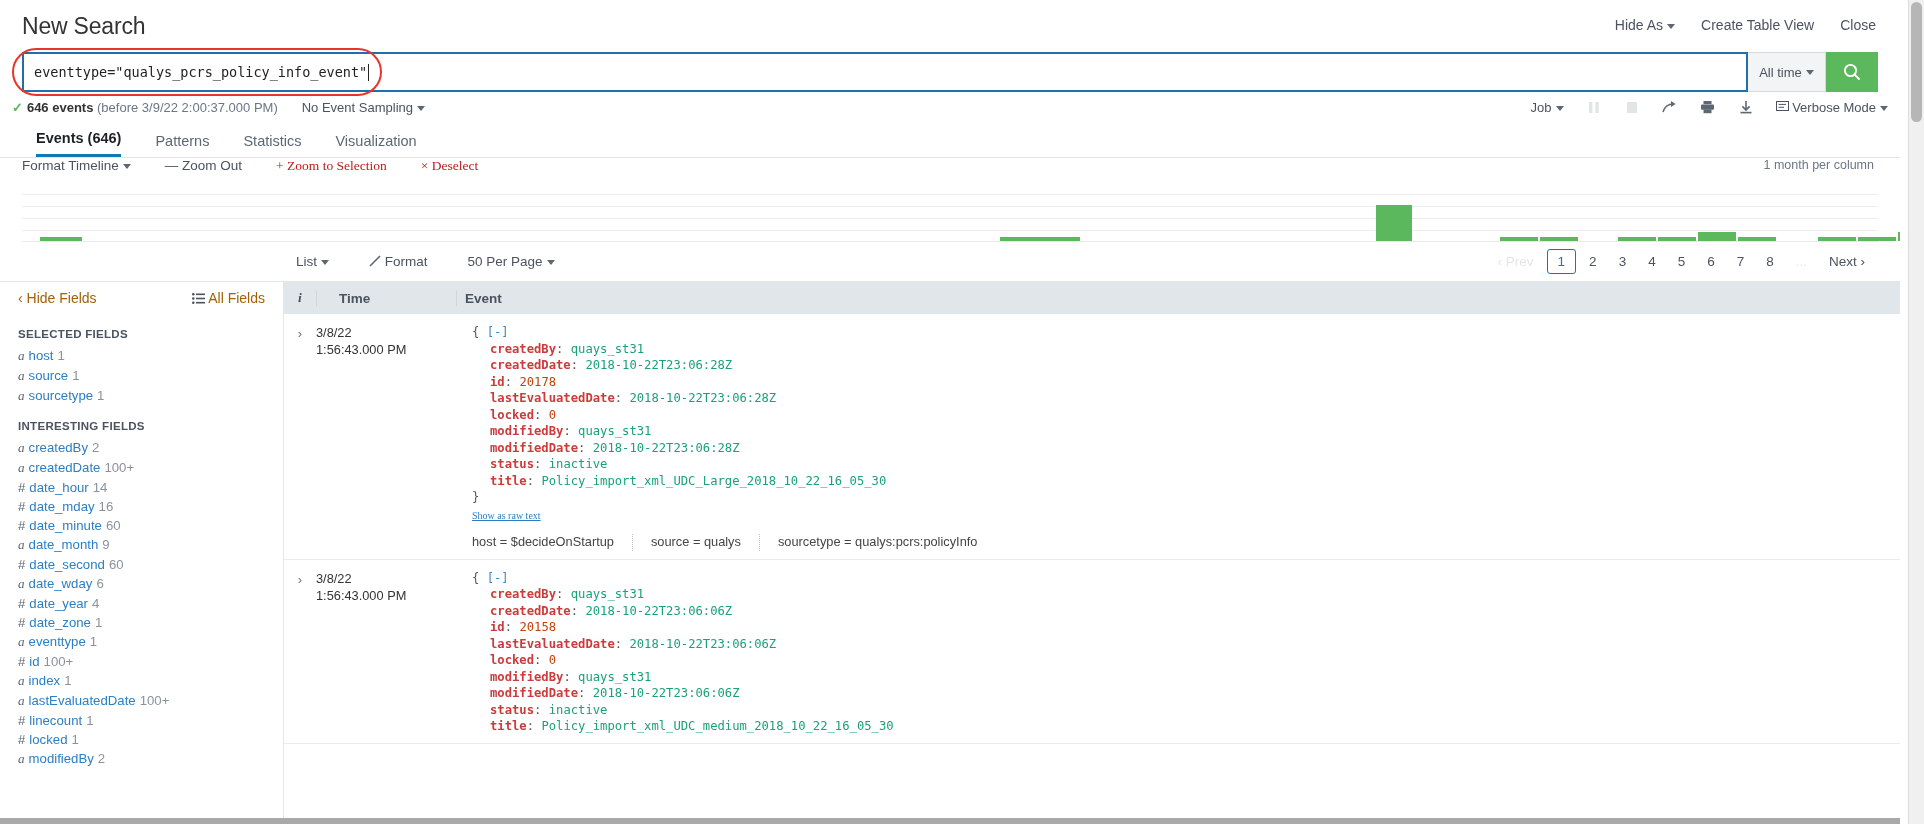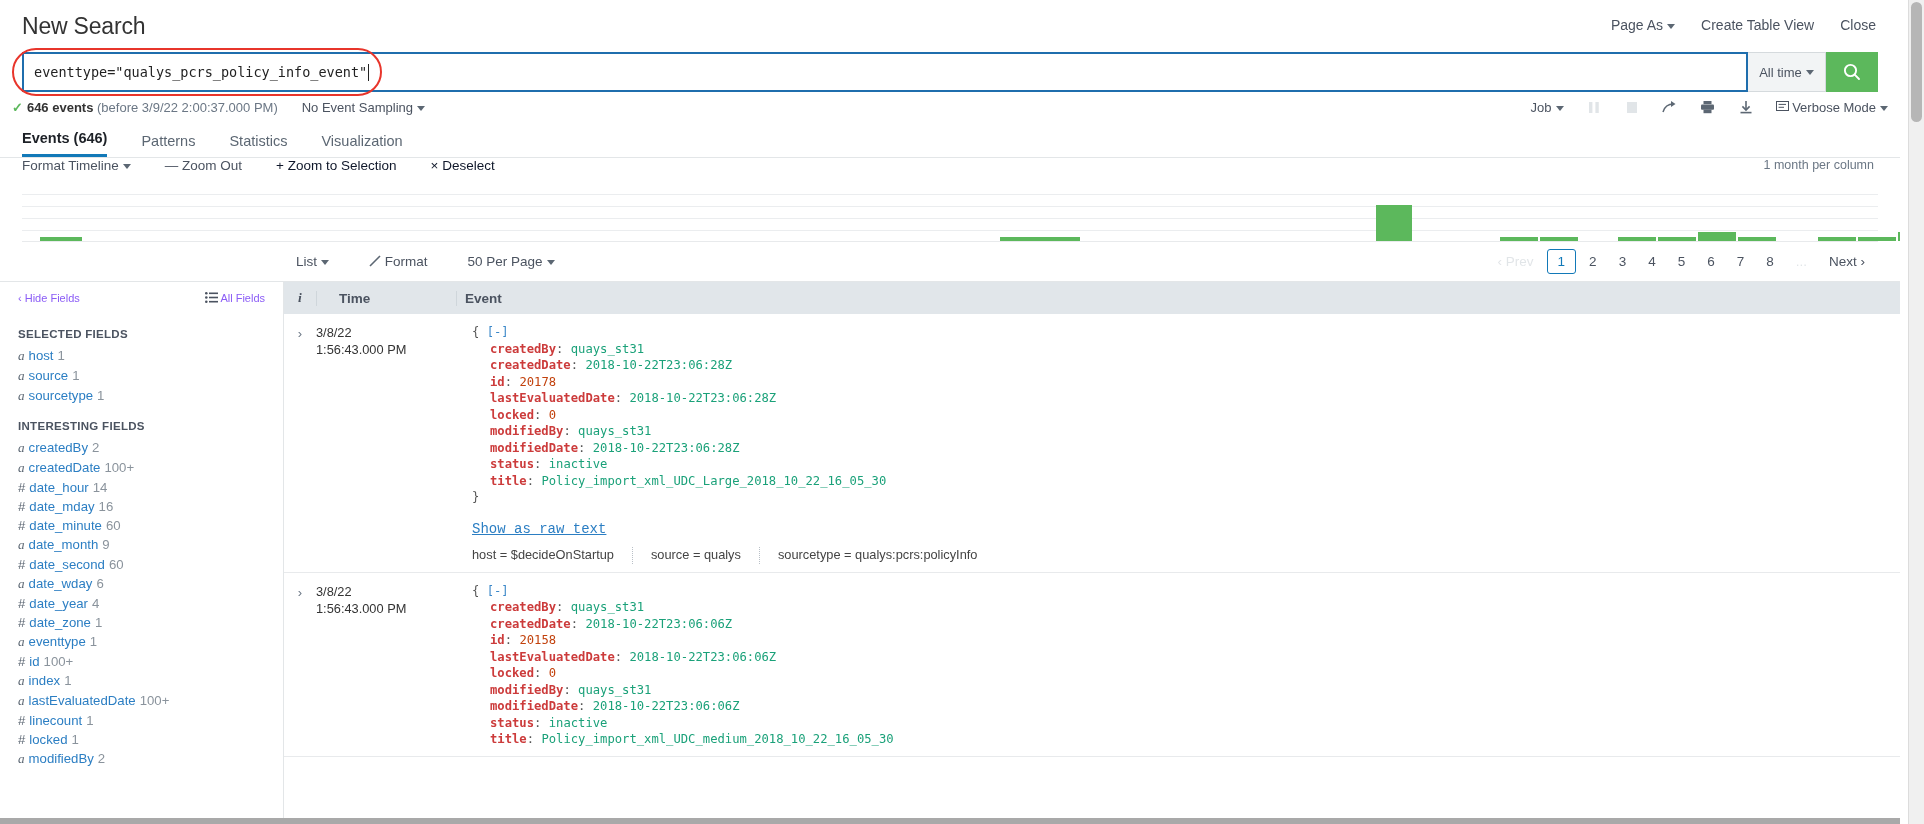--- a/index.html
+++ b/index.html
@@ -47,47 +47,47 @@
   .jobbar { height:30px; padding:0 12px; display:flex; align-items:center; background:#fff; }
   .evt-count { font-size:13px; color:#6b7785; }
   .evt-count b { color:#333; }
   .check { color:#5cb85c; font-weight:bold; margin-right:4px;}
   .sampling { margin-left:24px; font-size:13px; color:#4b5360; }
   .jobctrls { margin-left:auto; display:flex; align-items:center; gap:22px; color:#4b5360; font-size:13px;}
   .ico-btn { display:inline-flex; align-items:center; justify-content:center; width:16px; height:16px;}
   .dis { opacity:.38; }
 
   
-  .tabs { height:36px; padding:0 22px; display:flex; gap:34px; border-bottom:1px solid #e3e6e8; align-items:flex-end;}
+  .tabs { height:36px; padding:0 36px; display:flex; gap:34px; border-bottom:1px solid #e3e6e8; align-items:flex-end;}
   .tab { font-size:14.5px; color:#5c6773; padding-bottom:8px; cursor:pointer; }
   .tab.active { color:#1d2127; font-weight:bold; border-bottom:3px solid #1279b8; }
 
   
   .tl-tools { height:34px; padding:0 22px; display:flex; align-items:flex-start; gap:34px; font-size:13.5px; color:#4b5360; position:relative;}
-  .tl-tools .muted { color:#0f172a; }
+  .tl-tools .muted { color:#b91c1c;font-family:Liberation Serif, serif; }
   .per-col { position:absolute; right:26px; font-size:12.5px; color:#6b7785;}
 
   
   .timeline { height:50px; margin:0 22px 0 22px; position:relative; border-bottom:1px solid #e8eaec;}
   .gridline { position:absolute; left:0; right:0; height:1px; background:#ebedef;}
   .bars { position:absolute; left:0; right:0; bottom:0; height:50px; }
   .bar { position:absolute; bottom:0; background:#5cb85c; }
 
   
   .listctrls { height:40px; display:flex; align-items:center; position:relative; padding-left:296px; border-bottom:1px solid #e3e6e8;}
   .listctrls .item { font-size:13.5px; color:#4b5360; margin-right:40px; cursor:pointer;}
   .pager { position:absolute; right:26px; display:flex; align-items:center; gap:4px; font-size:13.5px;}
   .pager a { color:#4b5360; text-decoration:none; padding:3px 9px;}
   .pager a.dis { color:#b3bcc4;}
   .pager a.cur { border:1px solid #1279b8; color:#1279b8; border-radius:3px; padding:4px 10px;}
 
   
   .body { display:flex; height:566px; }
   .sidebar { width:284px; border-right:1px solid #e3e6e8; background:#fff; padding:0; position:relative;}
-  .sb-head { height:32px; display:flex; align-items:center; padding:0 18px; font-size:11px; color:#8b5cf6; justify-content:space-between;}
+  .sb-head { height:32px; display:flex; align-items:center; padding:0 18px; font-size:14px; color:#a16207; justify-content:space-between;}
   .sb-head span { cursor:pointer; }
   .sb-sec { font-size:11.5px; font-weight:bold; color:#4b5360; letter-spacing:.3px; padding:14px 18px 6px 18px;}
   .fld { padding:2px 18px; font-size:13.2px; white-space:nowrap; cursor:pointer;}
   .fld .sig { color:#5c6773; font-style:italic; font-family:"Liberation Serif", serif; margin-right:4px;}
   .fld .sig.num { font-style:normal; font-family:"Liberation Sans", sans-serif;}
   .fld .nm { color:#2b7ec3; }
   .fld .ct { color:#8a939c; margin-left:4px; }
 
   .events { flex:1; background:#fff; position:relative; overflow:hidden;}
   .ev-head { display:flex; background:#e1e6ea; height:32px; align-items:center; font-size:13.5px; color:#4b5360; font-weight:bold;}
@@ -97,39 +97,39 @@
   .ev-row { display:flex; border-bottom:1px solid #e8eaec; padding:10px 0 8px 0;}
   .ev-row .c-i { width:32px; text-align:center; color:#6b7785; font-size:13px; padding-top:2px; cursor:pointer;}
   .ev-row .c-t { width:140px; font-size:12.8px; color:#333; line-height:17px;}
   .ev-row .c-e { flex:1; padding-left:16px; font-family:"DejaVu Sans Mono", monospace; font-size:12.2px; line-height:16.5px;}
   .jbrace { color:#555; }
   .jtog { color:#3a87c8; }
   .jk { color:#cc3b3b; font-weight:bold; }
   .jv { color:#1aa179; }
   .jv.num { color:#c2410c; }
   .indent { padding-left:18px; }
-  .rawlink { color:#2b7ec3; font-family:Liberation Mono, monospace; font-size:14px; display:block; margin-top:15px; cursor:pointer;}
+  .rawlink { color:#2b7ec3; font-family:Liberation Serif, serif; font-size:10px; display:block; margin-top:2px; cursor:pointer;}
   .meta { margin-top:10px; font-family:"Liberation Sans", sans-serif; font-size:12.8px; color:#444; display:flex; gap:0;}
   .meta span { padding-right:18px; margin-right:18px; border-right:1px dotted #b9c0c7;}
   .meta span:last-child { border-right:none; }
 
   
   .vscroll { position:absolute; right:0; top:0; width:16px; height:824px; background:#f0f0f0; border-left:1px solid #dcdcdc;}
   .vthumb { position:absolute; left:2px; top:2px; width:11px; height:120px; background:#b6b6b6; border-radius:6px;}
   .bottombar { position:absolute; left:0; bottom:0; width:1908px; height:6px; background:#a9a9a9;}
 </style>
 </head>
 <body>
 
 <div class="app">
 
   <div class="header">
     <div class="page-title">New Search</div>
     <div class="header-actions">
-      <a href="#"><span>Page As</span><i class="caret"></i></a>
+      <a href="#"><span>Hide As</span><i class="caret"></i></a>
       <a href="#">Create Table View</a>
       <a href="#">Close</a>
     </div>
   </div>
 
   <div class="searchbar-wrap">
     <div class="searchrow">
       <div class="search-input-box">
         <span class="txt">eventtype="qualys_pcrs_policy_info_event"</span>
           <span class="caret-bar"></span>

